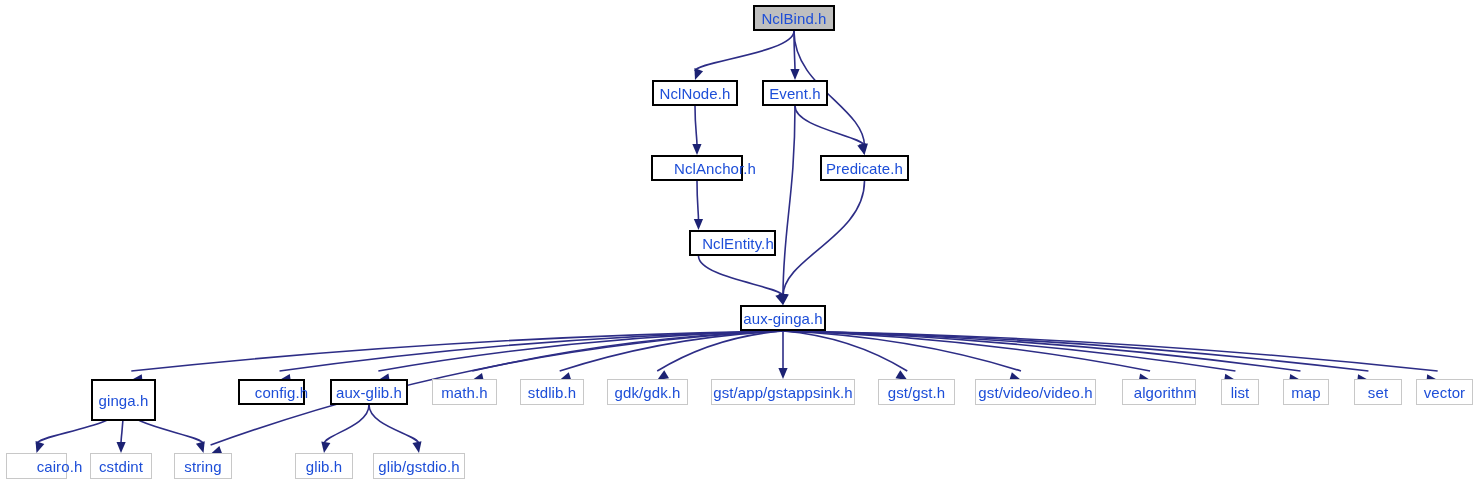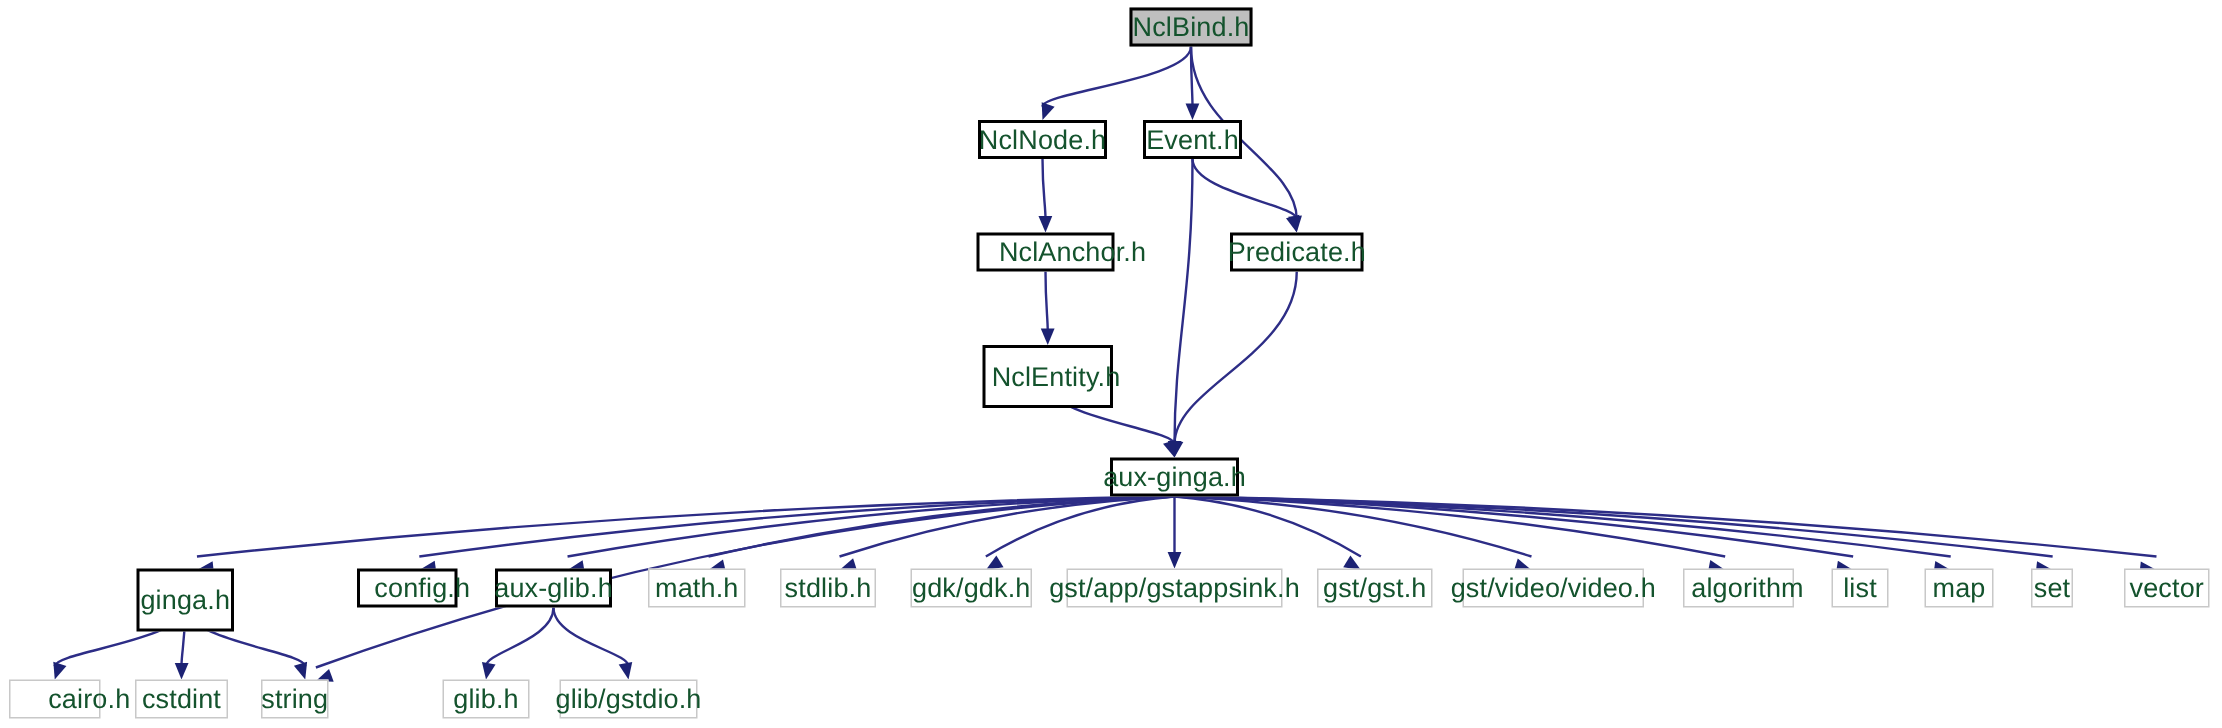--- a/index.html
+++ b/index.html
@@ -44,22 +44,22 @@
     border: 1px solid #c8c8c8;
   }
   .node-box.bold {
     border: 2px solid #000000;
   }
   .node-box.root {
     border: 2px solid #000000;
     background: #bfbfbf;
   }
   .node-label {
-    color: #14532d;
-    font-size: 18px;
+    color: #1d4ed8;
+    font-size: 15px;
     line-height: 1;
     letter-spacing: 0.1px;
     pointer-events: none;
   }
 </style>
 </head>
 <body>
 
 <div id="graph-root">
   <svg id="graph-svg" viewBox="0 0 1481 485" preserveAspectRatio="none" aria-hidden="true">
@@ -130,21 +130,21 @@
     </div>
     <div class="node-box bold" style="left: 762px; top: 80px; width: 66px; height: 26px;">
       <span class="node-label">Event.h</span>
     </div>
     <div class="node-box bold" style="left: 651px; top: 155px; width: 92px; height: 26px; padding-left: 36px;">
       <span class="node-label">NclAnchor.h</span>
     </div>
     <div class="node-box bold" style="left: 820px; top: 155px; width: 89px; height: 26px;">
       <span class="node-label">Predicate.h</span>
     </div>
-    <div class="node-box bold" style="left: 655px; top: 230px; width: 87px; height: 42px; padding-left: 11px;">
+    <div class="node-box bold" style="left: 689px; top: 230px; width: 87px; height: 26px; padding-left: 11px;">
       <span class="node-label">NclEntity.h</span>
     </div>
     <div class="node-box bold" style="left: 740px; top: 305px; width: 86px; height: 26px;">
       <span class="node-label">aux-ginga.h</span>
     </div>
     <div class="node-box bold" style="left: 91px; top: 379px; width: 65px; height: 42px;">
       <span class="node-label">ginga.h</span>
     </div>
     <div class="node-box bold" style="left: 238px; top: 379px; width: 67px; height: 26px; padding-left: 20px;">
       <span class="node-label">config.h</span>
@@ -172,33 +172,33 @@
     </div>
     <div class="node-box plain" style="left: 1122px; top: 379px; width: 74px; height: 26px; padding-left: 12px;">
       <span class="node-label">algorithm</span>
     </div>
     <div class="node-box plain" style="left: 1221px; top: 379px; width: 38px; height: 26px;">
       <span class="node-label">list</span>
     </div>
     <div class="node-box plain" style="left: 1283px; top: 379px; width: 46px; height: 26px;">
       <span class="node-label">map</span>
     </div>
-    <div class="node-box plain" style="left: 1354px; top: 379px; width: 28px; height: 26px; align-items: center;">
+    <div class="node-box plain" style="left: 1354px; top: 379px; width: 48px; height: 26px; align-items: center;">
       <span class="node-label">set</span>
     </div>
     <div class="node-box plain" style="left: 1416px; top: 379px; width: 57px; height: 26px;">
       <span class="node-label">vector</span>
     </div>
     <div class="node-box plain" style="left: 6px; top: 453px; width: 61px; height: 26px; padding-left: 46px;">
       <span class="node-label">cairo.h</span>
     </div>
     <div class="node-box plain" style="left: 90px; top: 453px; width: 62px; height: 26px;">
       <span class="node-label">cstdint</span>
     </div>
-    <div class="node-box plain" style="left: 174px; top: 453px; width: 45px; height: 26px;">
+    <div class="node-box plain" style="left: 174px; top: 453px; width: 58px; height: 26px;">
       <span class="node-label">string</span>
     </div>
     <div class="node-box plain" style="left: 295px; top: 453px; width: 58px; height: 26px;">
       <span class="node-label">glib.h</span>
     </div>
     <div class="node-box plain" style="left: 373px; top: 453px; width: 92px; height: 26px;">
       <span class="node-label">glib/gstdio.h</span>
     </div>
   </div>
 

